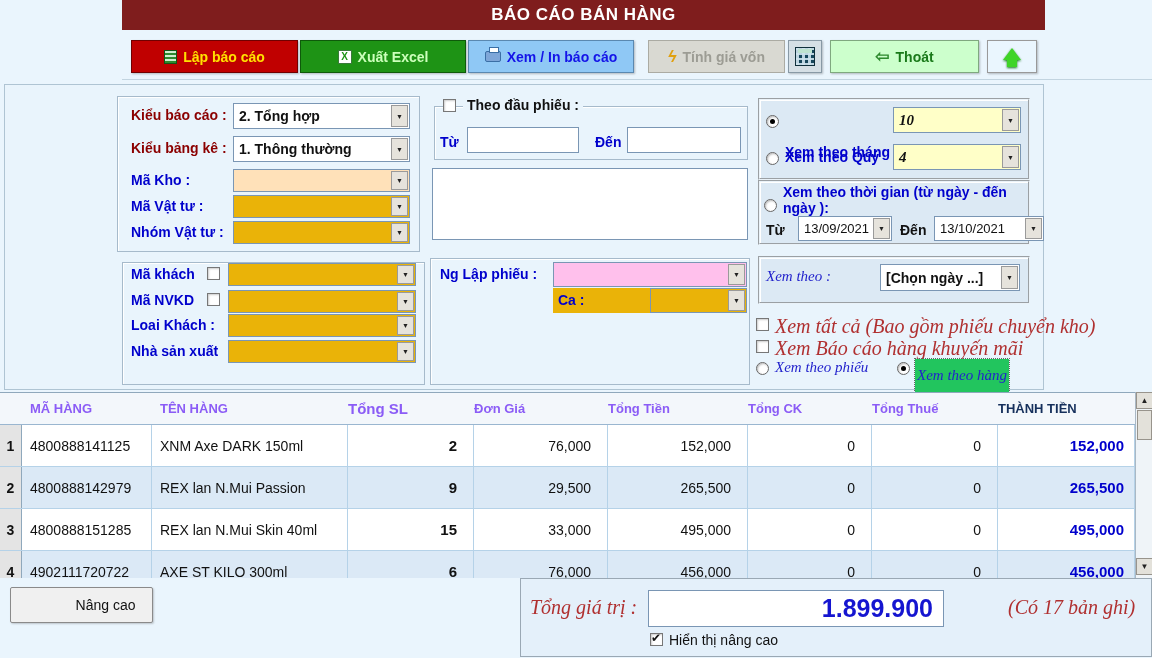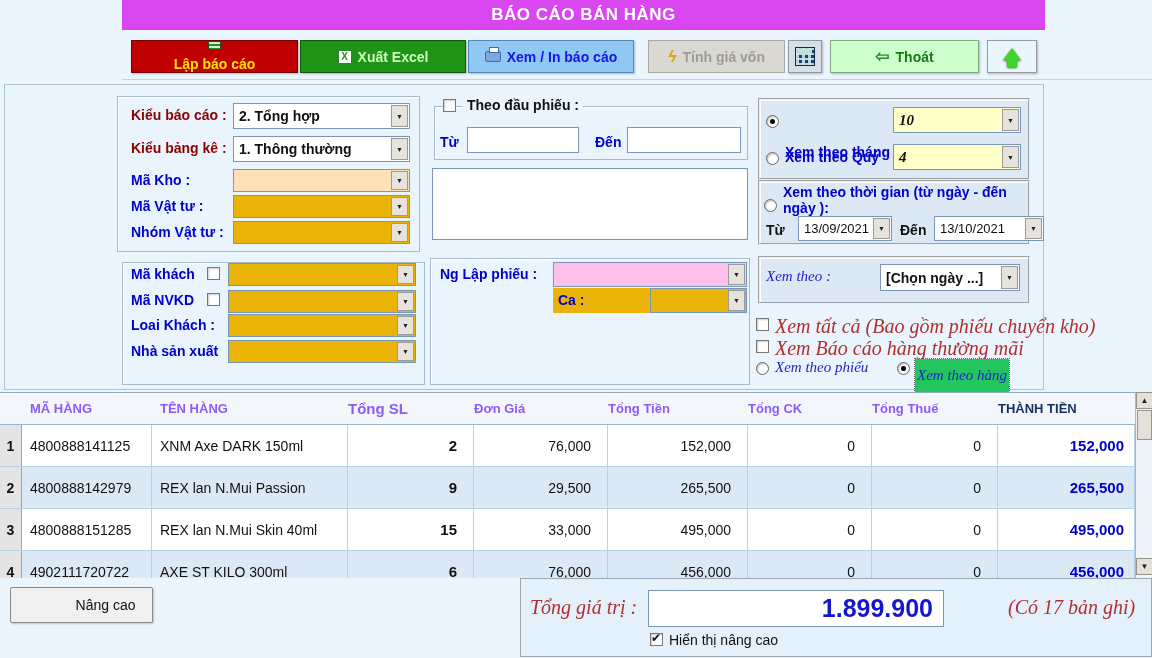--- a/index.html
+++ b/index.html
@@ -1,29 +1,29 @@
 <!DOCTYPE html>
 <html><head>
 <meta charset="utf-8">
 <style>
   * { box-sizing: border-box; margin: 0; padding: 0; }
   html,body { width:1152px; height:658px; overflow:hidden;
     font-family:"Liberation Sans", sans-serif; background:#EAF5FD; }
   .abs { position:absolute; }
 
   
-  .titlebar { left:122px; top:0; width:923px; height:30px; background:#d946ef;
+  .titlebar { left:122px; top:0; width:923px; height:30px; background:#7f1d1d;
     display:flex; align-items:center; justify-content:center; }
   .titlebar span { color:#fff; font-weight:bold; font-size:17px; letter-spacing:.5px; }
 
   
   .btn { top:40px; height:33px; border:1px solid #7f7f7f; display:flex; align-items:center;
     justify-content:center; gap:6px; font-weight:bold; font-size:14px; cursor:pointer;
     box-shadow:1px 1px 2px rgba(0,0,0,.25); }
-  .btn-lap   { left:131px; width:167px; background:#C00000; color:#FFE100; border-color:#700000;flex-direction:column; }
+  .btn-lap   { left:131px; width:167px; background:#C00000; color:#FFE100; border-color:#700000; }
   .btn-excel { left:300px; width:166px; background:#1E9315; color:#CCFFBB; border-color:#0E5A0A; }
   .btn-xemin { left:468px; width:166px; background:#8FC8F5; color:#1414E8; border-color:#5A88B0; }
   .btn-tinh  { left:648px; width:137px; background:#D9D9D2; color:#9C9C94; border-color:#ABABA3; box-shadow:none; }
   .btn-calc  { left:788px; width:34px;  background:#D5DFE5; border-color:#8899A5; }
   .btn-thoat { left:830px; width:149px; background:#CCFFCC; color:#1A7A1A; border-color:#7FA87F; }
   .btn-up    { left:987px; width:50px;  background:#EAF6FE; border-color:#999; }
   .toolbar-divider { left:122px; top:79px; width:1030px; height:0; border-top:1px solid #C2D4E0; }
 
   
   .book-icon { width:13px; height:14px; border:1px solid #155515;
@@ -251,21 +251,21 @@
 <div class="abs gbox gbox-gray" style="left:758px; top:256px; width:272px; height:48px;"></div>
 <span class="abs opt-blue" style="left:766px; top:268px;">Xem theo :</span>
 <div class="combo" style="left:880px; top:264px; width:140px; height:27px;">
   <span>[Chọn ngày ...]</span>
   <span class="arrow-btn">▼</span>
 </div>
 
 <span class="cbx" style="left:756px; top:318px;"></span>
 <span class="abs opt-red" style="left:775px; top:315px;">Xem tất cả (Bao gồm phiếu chuyển kho)</span>
 <span class="cbx" style="left:756px; top:340px;"></span>
-<span class="abs opt-red" style="left:775px; top:337px;">Xem Báo cáo hàng thường mãi</span>
+<span class="abs opt-red" style="left:775px; top:337px;">Xem Báo cáo hàng khuyến mãi</span>
 <span class="radio" style="left:756px; top:362px;"></span>
 <span class="abs opt-blue" style="left:775px; top:359px;">Xem theo phiếu</span>
 <span class="radio checked" style="left:897px; top:362px;"></span>
 <span class="abs opt-blue focus-dotted" style="left:915px; top:359px;">Xem theo hàng</span>
 
 <div class="abs table-wrap">
   <div class="thead" id="table-head">
       <div class="hcell c-num"></div>
       <div class="hcell c-code">MÃ HÀNG</div>
       <div class="hcell c-name">TÊN HÀNG</div>

